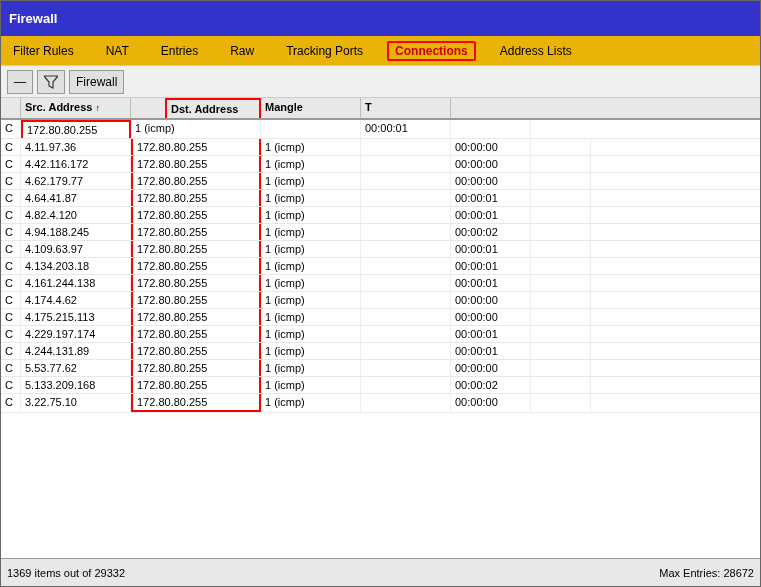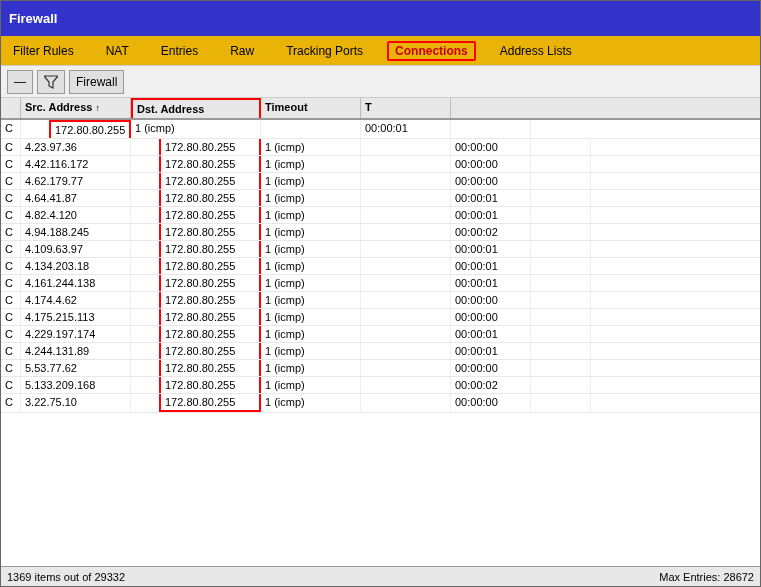--- a/index.html
+++ b/index.html
@@ -108,32 +108,31 @@
       font-size: 11px;
       border-right: 1px solid #eee;
     }
     
     .status-bar {
       background: #e8e8e8;
       border-top: 1px solid #999;
       display: flex;
       align-items: center;
       padding: 3px 6px;
-      height: 20px;
+      height: 28px;
       justify-content: space-between;
     }
     .status-text {
       font-size: 11px;
       color: #000;
     }
     
     .col-dst {
       border-left: 2px solid red !important;
       border-right: 2px solid red !important;
-      margin-left: 28px;
     }
     .col-dst-header {
       border-left: 2px solid red !important;
       border-right: 2px solid red !important;
     }
     .sort-indicator {
       font-size: 9px;
     }
     .table-scroll {
       flex: 1;
@@ -171,44 +170,44 @@
   </div>
 
   <div class="table-container">
 
     <div class="table-header">
       <div class="table-header-cell"></div>
       <div class="table-header-cell">
         <span>Src. Address</span>
         <span class="sort-indicator"> ↑</span>
       </div>
-      <div class="table-header-cell col-dst-header" style="border-top: 2px solid red;">
+      <div class="table-header-cell col-dst-header" style="border-top: 2px solid red; margin-left: 34px;">
         <span>Dst. Address</span>
       </div>
       <div class="table-header-cell">
-        <span>Timeout</span>
+        <span>Mangle</span>
       </div>
       <div class="table-header-cell">
         <span>T</span>
       </div>
     </div>
 
     <div class="table-scroll">
 
     <div class="table-row">
       <div class="table-cell">C</div>
       <div class="table-cell col-dst" style="border-left: 2px solid red; border-right: 2px solid red; border-top: 2px solid red">172.80.80.255</div>
       <div class="table-cell">1 (icmp)</div>
       <div class="table-cell"></div>
       <div class="table-cell">00:00:01</div>
       <div class="table-cell"></div>
     </div>
         <div class="table-row">
       <div class="table-cell">C</div>
-      <div class="table-cell">4.23.97.36</div>
+      <div class="table-cell">4.11.97.36</div>
       <div class="table-cell col-dst" style="border-left: 2px solid red; border-right: 2px solid red">172.80.80.255</div>
       <div class="table-cell">1 (icmp)</div>
       <div class="table-cell"></div>
       <div class="table-cell">00:00:00</div>
       <div class="table-cell"></div>
     </div>
         <div class="table-row">
       <div class="table-cell">C</div>
       <div class="table-cell">4.42.116.172</div>
       <div class="table-cell col-dst" style="border-left: 2px solid red; border-right: 2px solid red">172.80.80.255</div>

